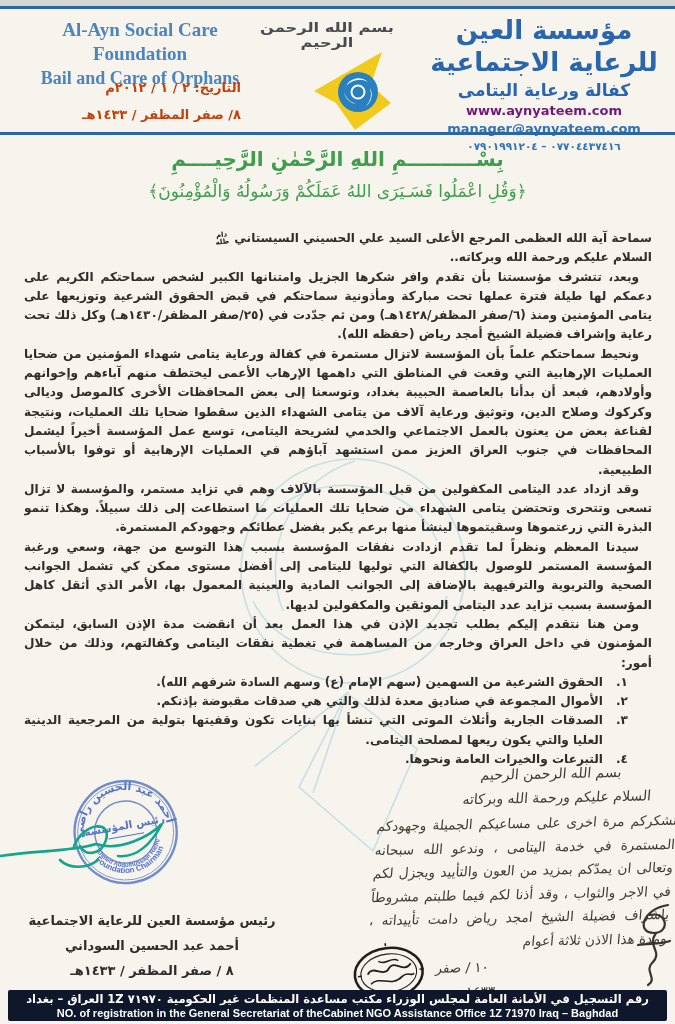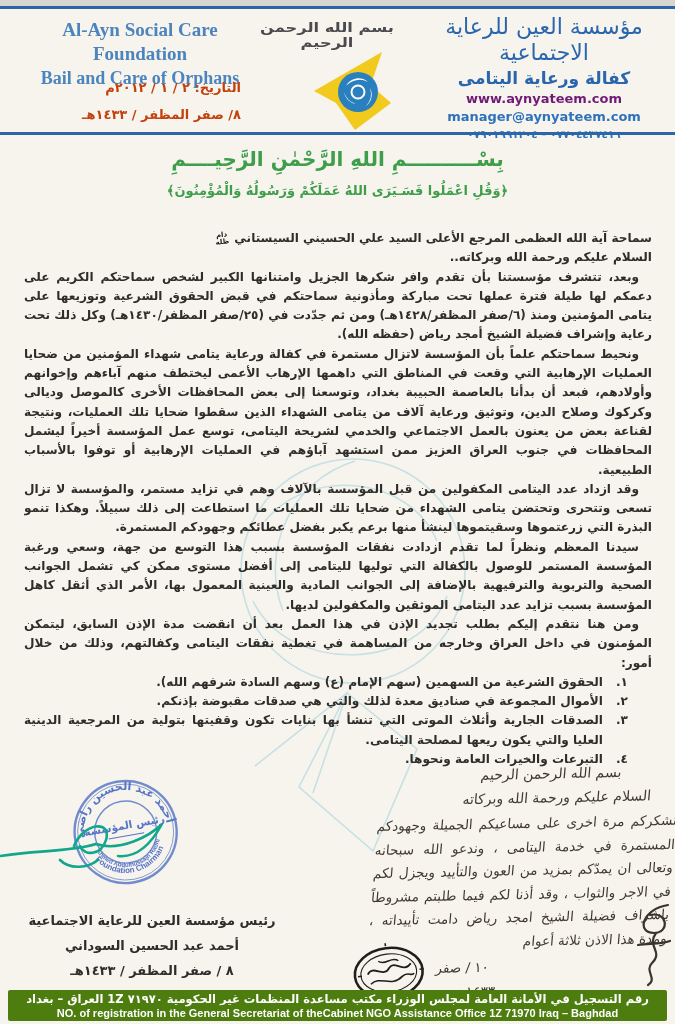--- a/index.html
+++ b/index.html
@@ -15,29 +15,29 @@
           font-family:"Liberation Serif",serif;color:#4c84bd;font-weight:600;}
   .org-en .l1{font-size:19px;line-height:24px;}
   .org-en .l2{font-size:18px;line-height:24px;}
   .dates{position:absolute;left:26px;top:68px;width:215px;direction:rtl;text-align:right;
          color:#c2410c;font-weight:700;font-size:13px;line-height:27px;}
   .bismillah-small{position:absolute;left:252px;top:14px;width:150px;text-align:center;
          direction:rtl;color:#4b4b4f;font-size:13px;font-weight:700;transform:scaleX(1.25);}
   .logo{position:absolute;left:298px;top:42px;}
   .org-ar{position:absolute;right:6px;top:8px;width:250px;text-align:center;direction:rtl;
           color:#2a66ae;}
-  .org-ar .a1{font-size:22px;font-weight:400;line-height:26px;}
+  .org-ar .a1{font-size:26px;font-weight:700;line-height:32px;}
   .org-ar .a2{font-size:17px;font-weight:700;line-height:24px;}
   .org-ar .web{font-size:13px;font-weight:700;color:#701a75;line-height:18px;direction:ltr;}
   .org-ar .mail{font-size:13px;font-weight:700;color:#2d72bb;line-height:18px;direction:ltr;}
   .org-ar .tel{font-size:10.5px;font-weight:700;color:#2d72bb;line-height:16px;direction:rtl;}
   
   .basmala{position:absolute;left:0;right:0;top:136px;text-align:center;direction:rtl;color:#3f9e4c;}
   .basmala .b1{font-size:20px;font-weight:700;line-height:34px;}
-  .basmala .b2{font-size:13px;font-weight:700;line-height:30px;}
+  .basmala .b2{font-size:17px;font-weight:400;line-height:30px;}
   
   .watermark{position:absolute;left:195px;top:425px;opacity:.55;pointer-events:none;}
   
   .letter{position:absolute;left:24px;top:223px;width:628px;height:540px;overflow:hidden;
           direction:rtl;text-align:justify;color:#2f2d2a;font-weight:700;
           font-size:12.1px;line-height:19.3px;}
   .letter .addr{text-align:right;}
   .honorific{display:inline-block;font-size:7px;line-height:7px;vertical-align:-2px;
              color:#1d1c1a;transform:rotate(-6deg);width:16px;text-align:center;}
   .para{text-indent:13px;}
@@ -52,21 +52,21 @@
   .reply{position:absolute;left:372px;top:757px;width:300px;direction:rtl;color:#403a31;
          font-size:13.5px;font-weight:500;line-height:23.5px;transform:rotate(-1.2deg) skewX(-6deg);}
   .reply .r-bismillah{text-align:center;padding-left:40px;font-size:14px;}
   .reply .r-salam{text-align:right;padding-right:28px;font-size:14px;}
   .reply .r-body{text-align:justify;margin-top:2px;}
   .reply .r-date1{text-align:right;padding-right:176px;margin-top:2px;}
   .reply .r-date2{text-align:right;padding-right:168px;}
   .sistani-sig{position:absolute;left:630px;top:893px;}
   .office-seal{position:absolute;left:350px;top:936px;transform:rotate(-7deg);}
   
-  .footer{position:absolute;left:8px;right:8px;top:984px;height:31px;background:#4d7c0f;
+  .footer{position:absolute;left:8px;right:8px;top:984px;height:31px;background:#0f172a;
           border-radius:2px;color:#ffffff;text-align:center;overflow:hidden;}
   .footer .f-ar{direction:rtl;font-size:11.5px;font-weight:700;line-height:16px;margin-top:1px;}
   .footer .f-en{font-family:"Liberation Sans",sans-serif;font-size:11px;font-weight:700;line-height:13px;}
 </style>
 </head>
 <body>
 
 <div class="page">
 
   <div class="rule top"></div>

